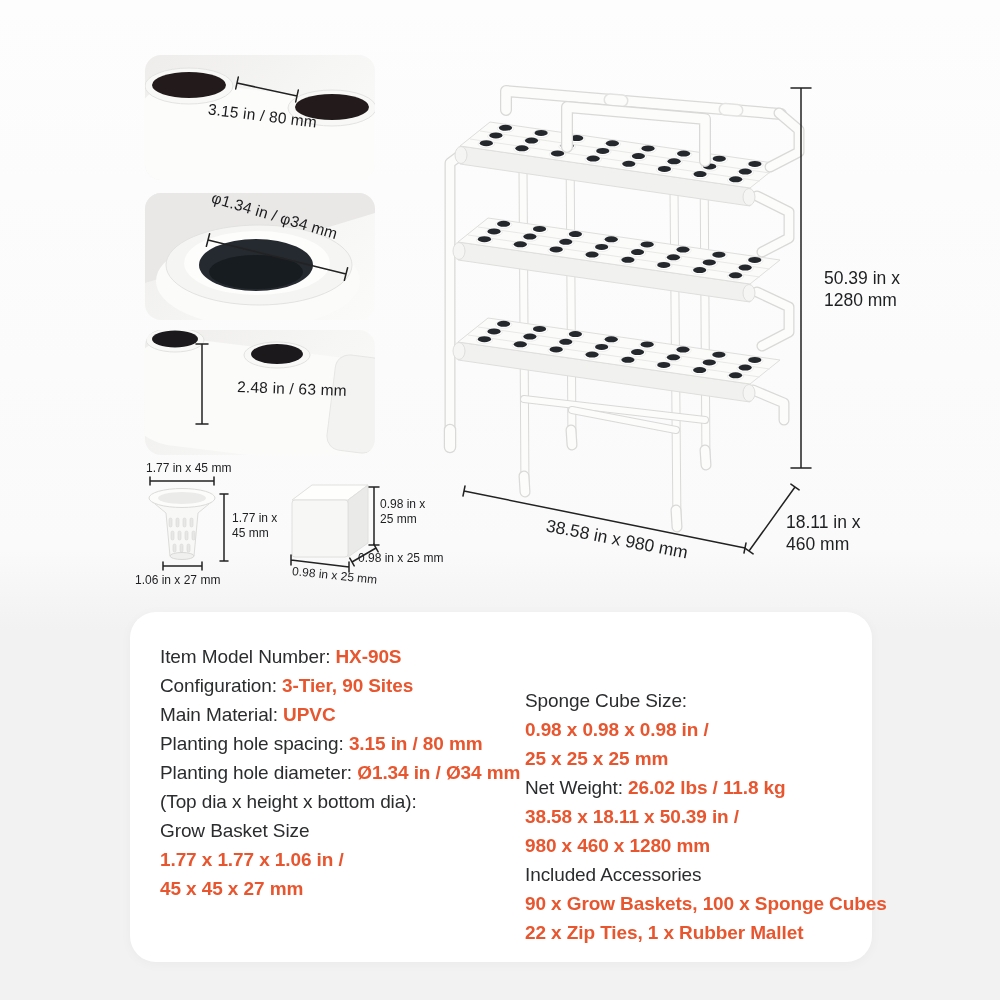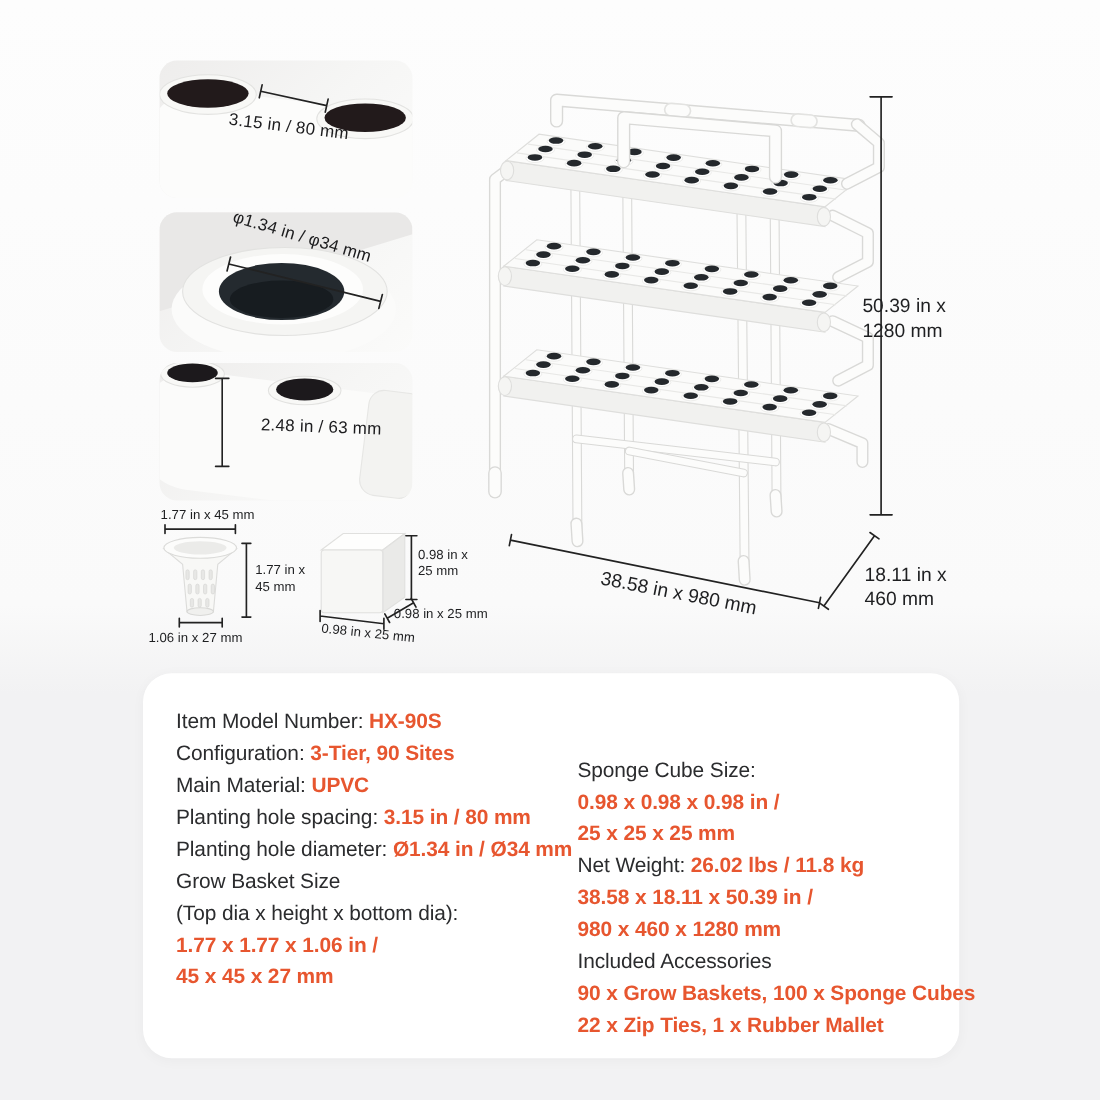--- a/index.html
+++ b/index.html
@@ -326,21 +326,21 @@
     <path class="dimline" d="M352,562 L376,548 M349.8,558.1 L354.2,565.9 M373.8,544.1 L378.2,551.9"></path>
   </g>
 
   <g>
     <path class="dimline" d="M801,88 L801,468 M791,88 L811,88 M791,468 L811,468"></path>
     <path class="dimline" d="M464,491 L745,548 M465,486 L463,496 M746,543 L744,553"></path>
     <path class="dimline" d="M749,551 L795,487 M744.9,548.1 L753.1,553.9 M790.9,484.1 L799.1,489.9"></path>
   </g>
 </svg>
 
-<div class="dim" style="left:784px;top:267px;">
+<div class="dim" style="left:824px;top:267px;">
   <div>50.39 in x</div>
   <div>1280 mm</div>
 </div>
 <div class="dim" style="left:542px;top:528px;width:150px;text-align:center;transform:rotate(11deg);">38.58 in x 980 mm</div>
 <div class="dim" style="left:786px;top:511px;">
   <div>18.11 in x</div>
   <div>460 mm</div>
 </div>
 
 <div class="dim-sm" style="left:146px;top:461px;">1.77 in x 45 mm</div>
@@ -357,22 +357,22 @@
 <div class="dim-sm" style="left:293px;top:564px;transform:rotate(6deg);transform-origin:left top;">0.98 in x 25 mm</div>
 <div class="dim-sm" style="left:358px;top:551px;">0.98 in x 25 mm</div>
 
 <div class="card">
   <div class="spec-col left">
     <div class="spec-row"><span class="lbl">Item Model Number: </span><span class="val">HX-90S</span></div>
     <div class="spec-row"><span class="lbl">Configuration: </span><span class="val">3-Tier, 90 Sites</span></div>
     <div class="spec-row"><span class="lbl">Main Material: </span><span class="val">UPVC</span></div>
     <div class="spec-row"><span class="lbl">Planting hole spacing: </span><span class="val">3.15 in / 80 mm</span></div>
     <div class="spec-row"><span class="lbl">Planting hole diameter: </span><span class="val">Ø1.34 in / Ø34 mm</span></div>
+    <div class="spec-row"><span class="lbl">(Top dia x height x bottom dia):</span><span class="val"></span></div>
     <div class="spec-row"><span class="lbl">Grow Basket Size</span><span class="val"></span></div>
-    <div class="spec-row"><span class="lbl">(Top dia x height x bottom dia):</span><span class="val"></span></div>
     <div class="spec-row"><span class="lbl"></span><span class="val">1.77 x 1.77 x 1.06 in /</span></div>
     <div class="spec-row"><span class="lbl"></span><span class="val">45 x 45 x 27 mm</span></div>
   </div>
   <div class="spec-col right">
     <div class="spec-row"><span class="lbl">Sponge Cube Size:</span><span class="val"></span></div>
     <div class="spec-row"><span class="lbl"></span><span class="val">0.98 x 0.98 x 0.98 in /</span></div>
     <div class="spec-row"><span class="lbl"></span><span class="val">25 x 25 x 25 mm</span></div>
     <div class="spec-row"><span class="lbl">Net Weight: </span><span class="val">26.02 lbs / 11.8 kg</span></div>
     <div class="spec-row"><span class="lbl"></span><span class="val">38.58 x 18.11 x 50.39 in /</span></div>
     <div class="spec-row"><span class="lbl"></span><span class="val">980 x 460 x 1280 mm</span></div>

